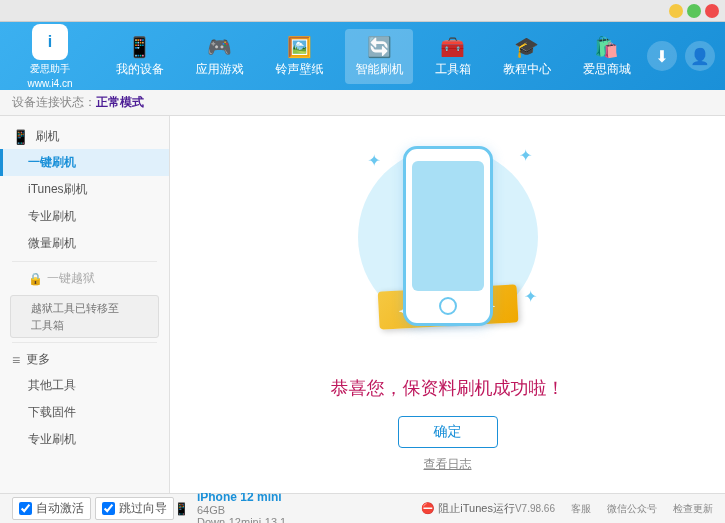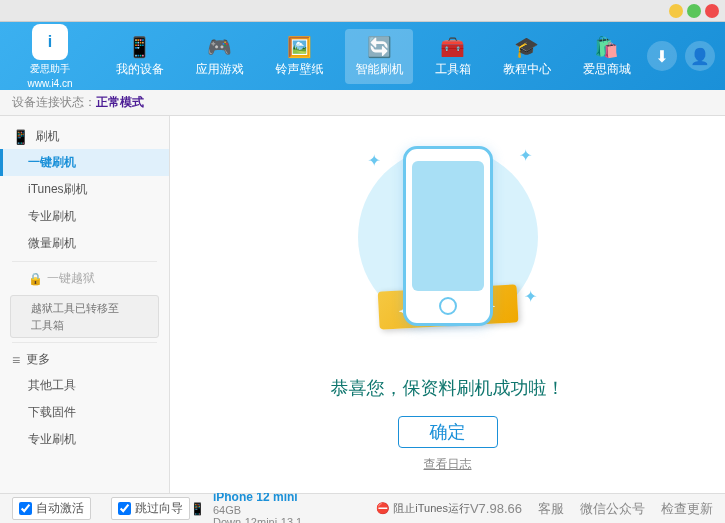--- a/index.html
+++ b/index.html
@@ -245,33 +245,33 @@
       content: '✦ ';
       font-size: 14px;
     }
     .new-banner::after {
       content: ' ✦';
       font-size: 14px;
     }
 
     .success-text {
       font-size: 18px;
-      color: #0f766e;
+      color: #be185d;
       margin-bottom: 16px;
       font-weight: 500;
     }
     .confirm-btn {
       width: 100px;
       height: 32px;
       background: #fff;
       border: 1px solid #1a90d8;
       color: #1a90d8;
       border-radius: 4px;
       cursor: pointer;
-      font-size: 18px;
+      font-size: 14px;
       margin-bottom: 8px;
     }
     .log-link {
       color: #888;
       font-size: 12px;
       cursor: pointer;
       text-decoration: underline;
     }
 
     
@@ -279,21 +279,21 @@
       height: 30px;
       background: #f5f5f5;
       border-top: 1px solid #ddd;
       display: flex;
       align-items: center;
       padding: 0 12px;
       justify-content: space-between;
     }
     .bottom-left {
       display: flex;
-      gap: 20px;
+      gap: 4px;
     }
     .checkbox-label {
       display: flex;
       align-items: center;
       gap: 4px;
       cursor: pointer;
       font-size: 12px;
       color: #555;
       border: 1px solid #d0d0d0;
       padding: 2px 6px;
@@ -307,21 +307,21 @@
       font-weight: bold;
     }
     .device-sub {
       font-size: 11px;
       color: #888;
     }
     .bottom-right {
       display: flex;
       align-items: center;
       gap: 16px;
-      font-size: 13px;
+      font-size: 10px;
       color: #888;
     }
     .bottom-right span { cursor: pointer; }
     .stop-itunes {
       display: flex;
       align-items: center;
       gap: 3px;
       color: #666;
       font-size: 11px;
       cursor: pointer;

